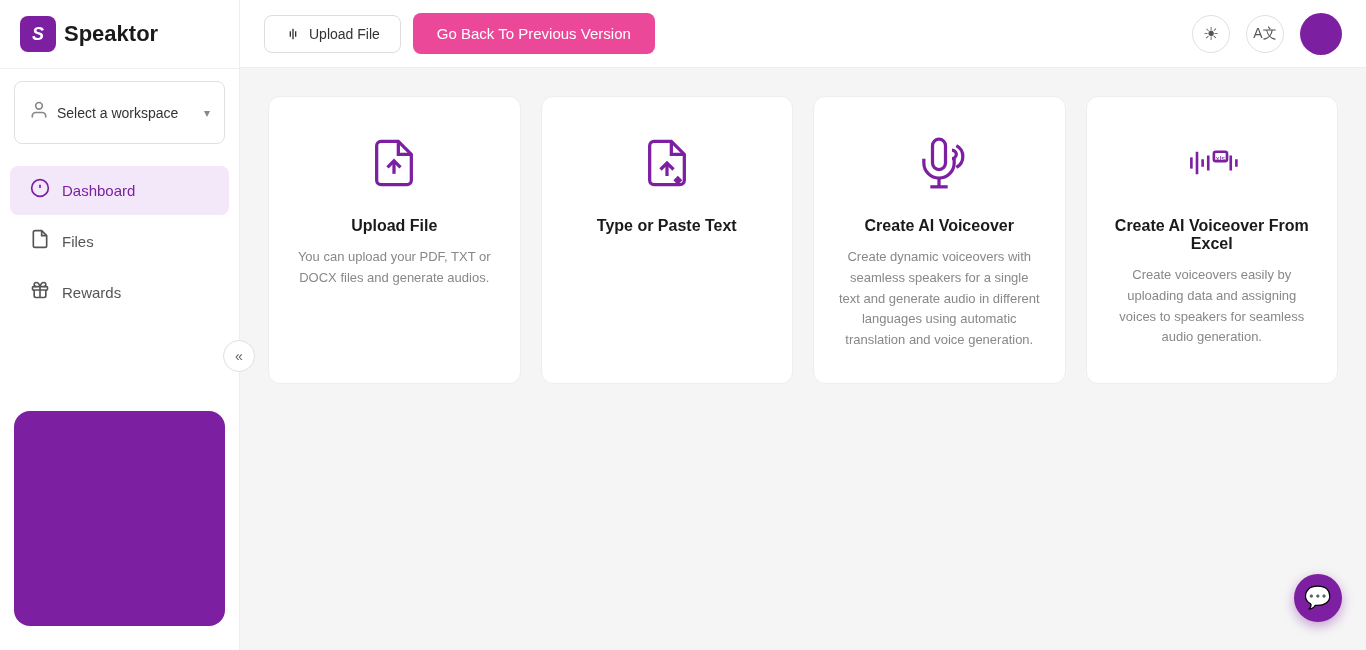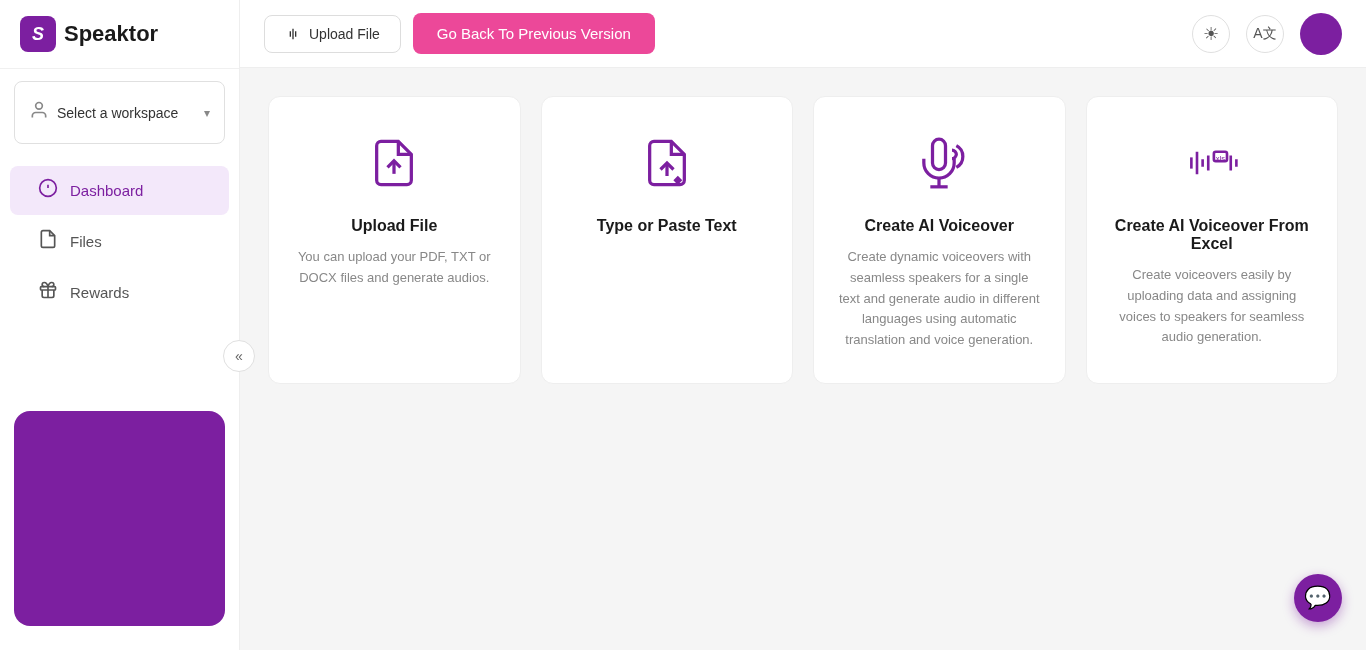--- a/index.html
+++ b/index.html
@@ -52,21 +52,21 @@
     }
     .workspace-label { font-size: 14px; color: #333; }
     .workspace-chevron { color: #888; font-size: 12px; }
 
     .nav-items {
       padding: 8px 0;
       flex: 1;
     }
     .nav-item {
       display: flex; align-items: center; gap: 12px;
-      padding: 12px 28px;
+      padding: 12px 20px;
       cursor: pointer;
       border-radius: 8px;
       margin: 2px 10px;
       color: #555;
       font-size: 15px;
     }
     .nav-item.active {
       background: #f3e8fa;
       color: #7c1fa0;
     }

